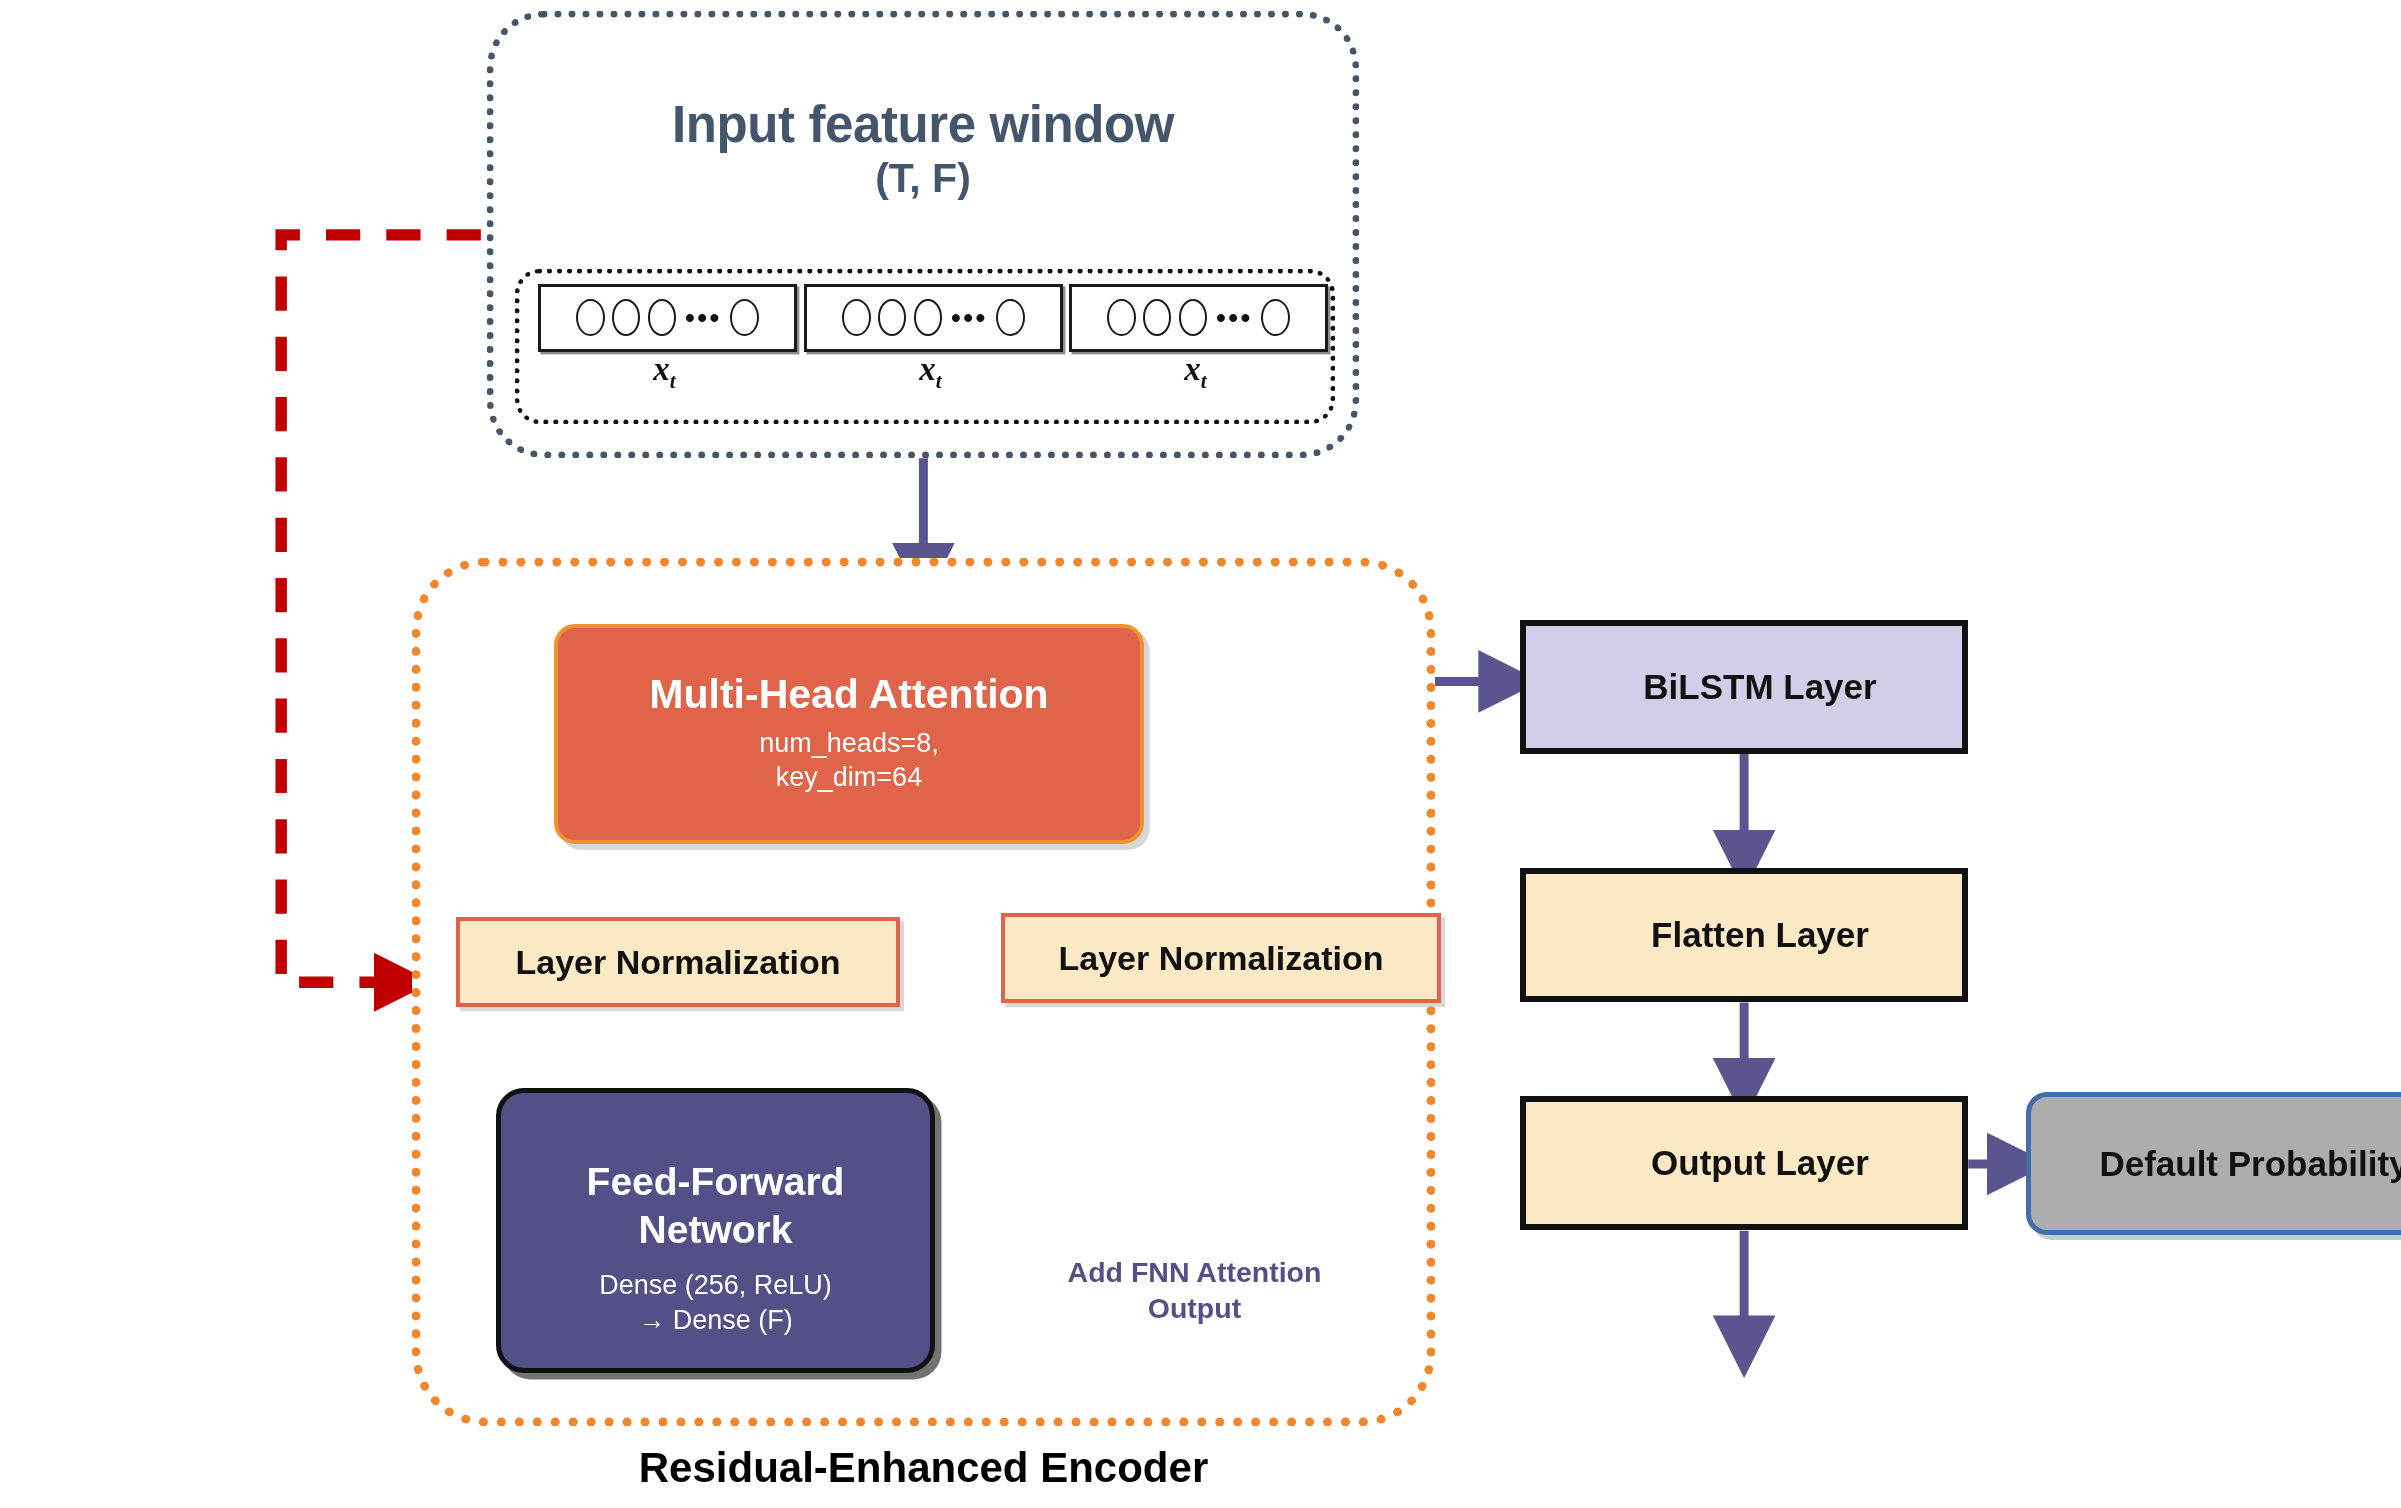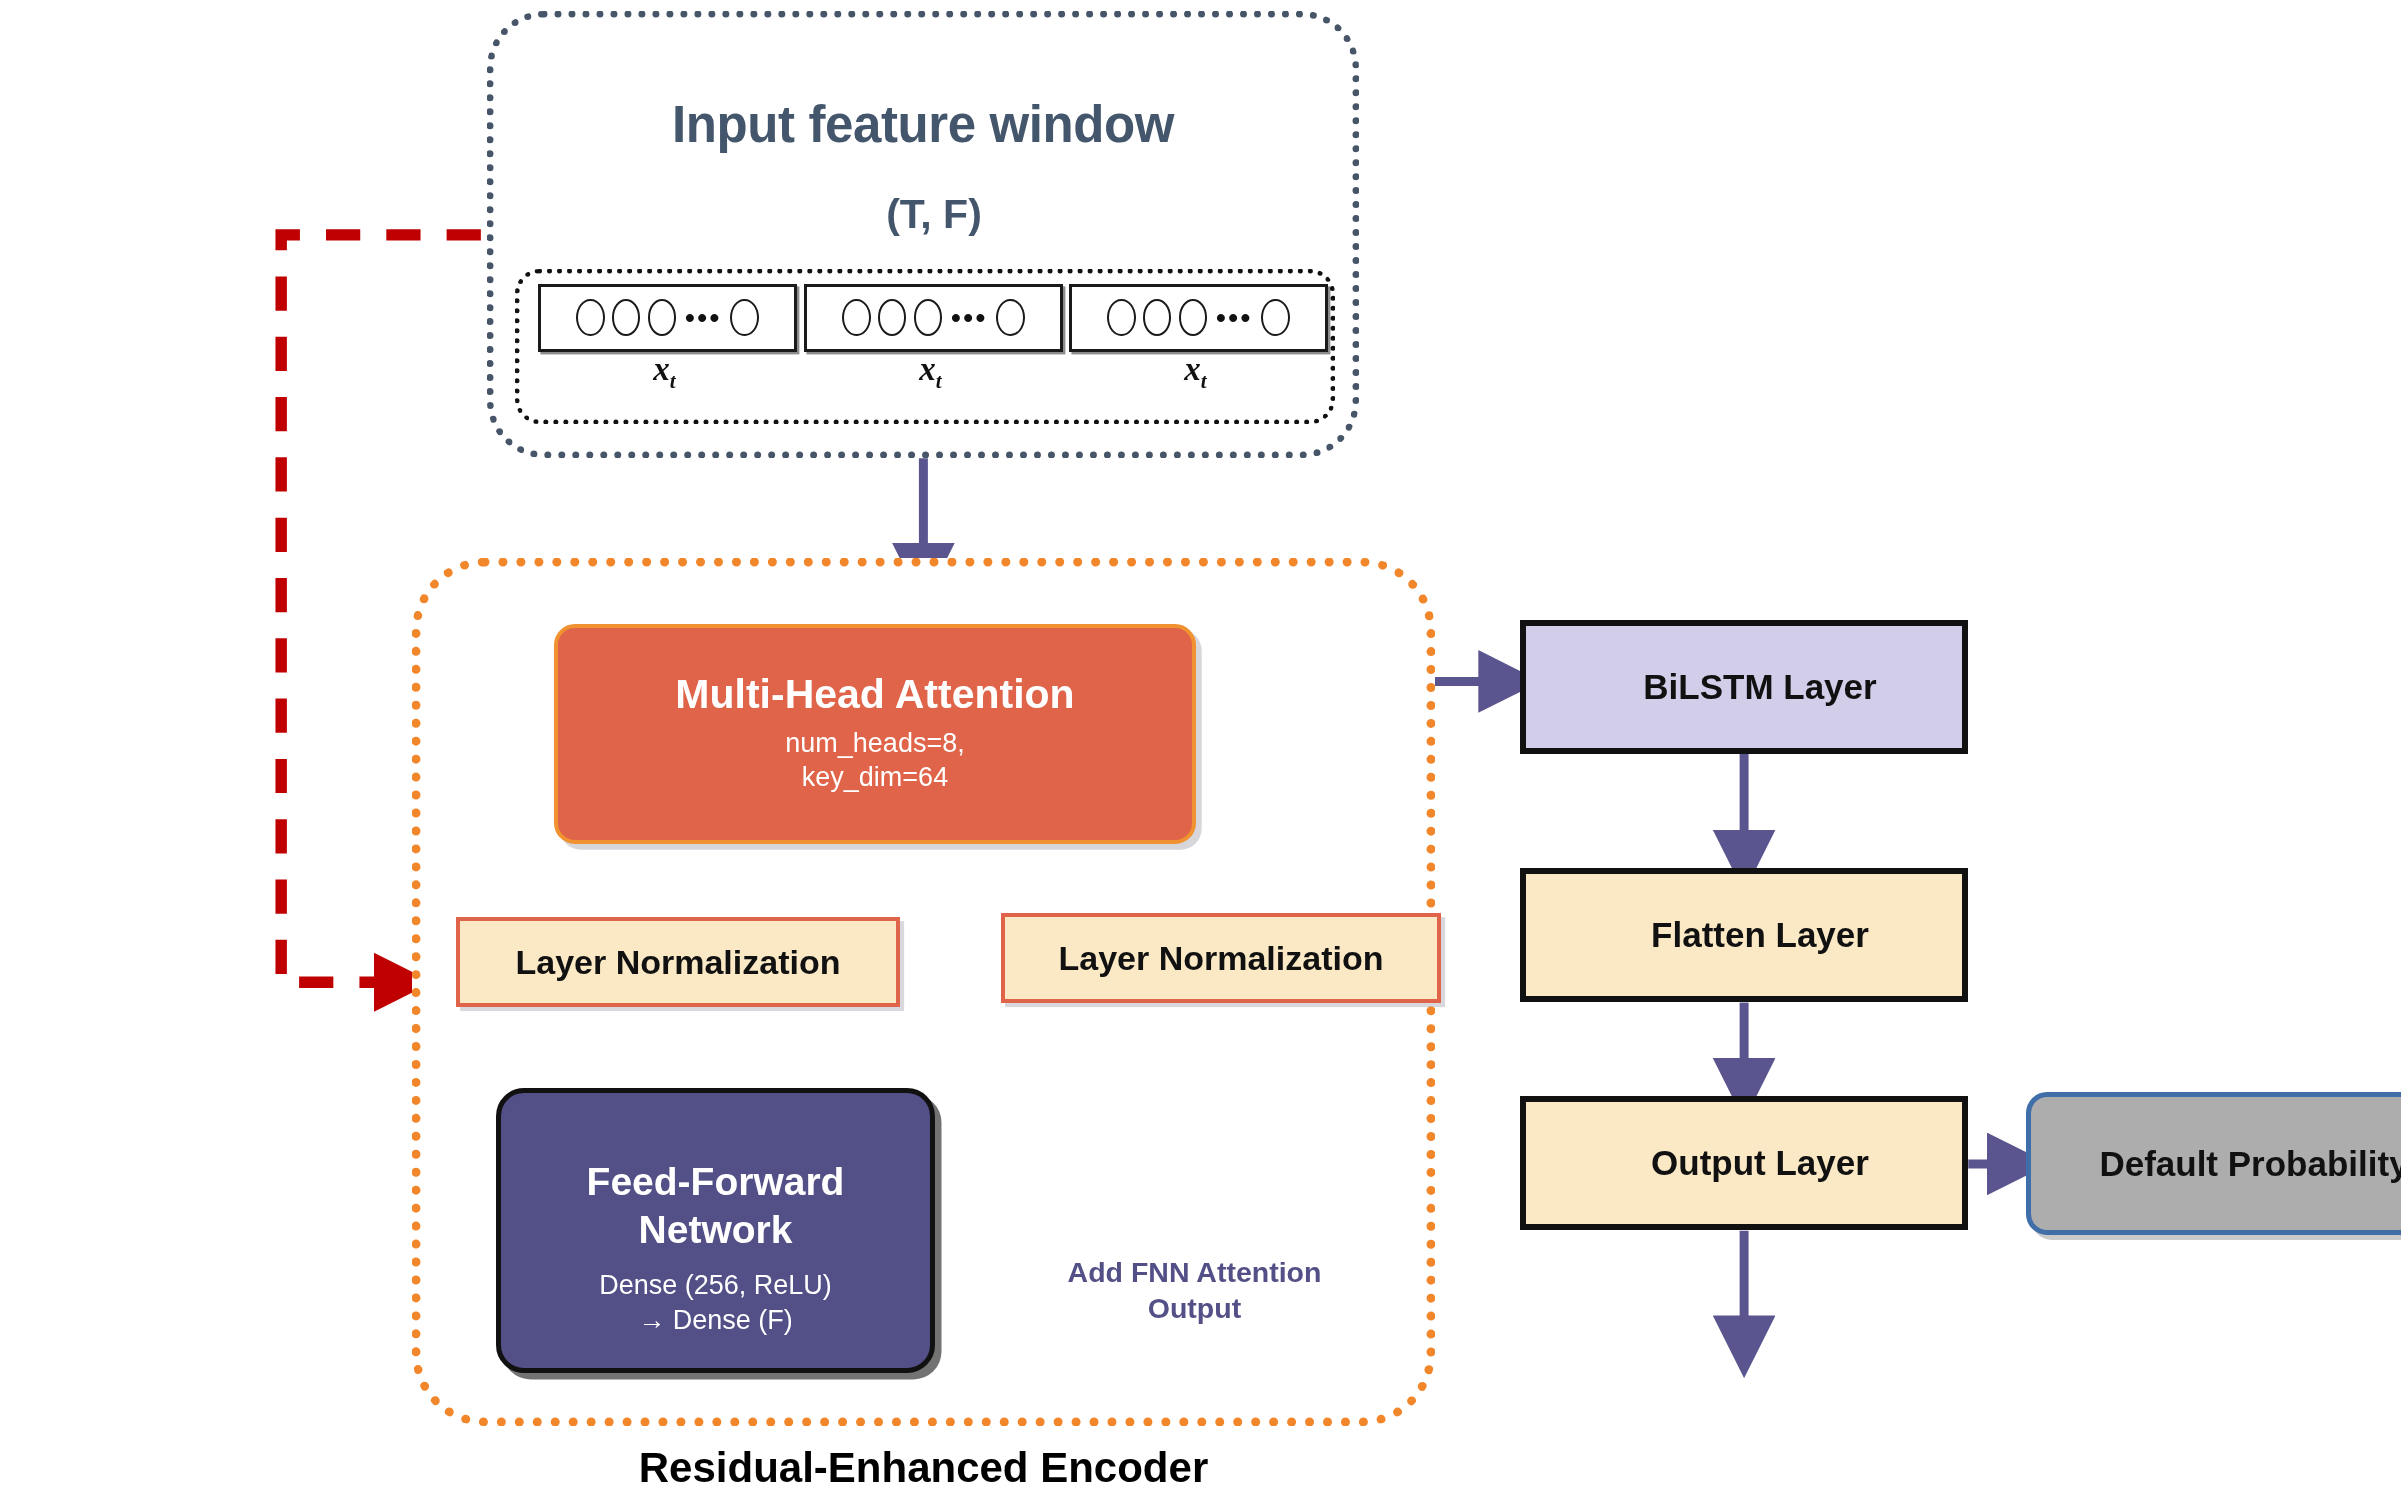--- a/index.html
+++ b/index.html
@@ -15,22 +15,22 @@
     border:7.3px dotted #475569; border-radius:57px;
     background:#ffffff;
   }
   #input-title{
     left:487px; top:55px; width:872px;
     text-align:center; font-size:51px; font-weight:bold; color:#44566C;
     letter-spacing:-0.4px;
     margin-top:40px;
   }
   #input-shape{
-    left:498px; top:155px; width:872px;
-    text-align:center; font-size:41px; font-weight:bold; color:#44566C;margin-top:36px;
+    left:487px; top:155px; width:872px;
+    text-align:center; font-size:41px; font-weight:bold; color:#44566C;
   }
   #xt-group{
     left:515px; top:269px; width:820px; height:155px;
     border:5.7px dotted #111111; border-radius:24.5px;
   }
   .xt-cell{ position:absolute; top:9.8px; width:253px; height:82px; }
   .xt-box{
     position:absolute; left:0; top:0; width:253px; height:62px;
     border:3.3px solid #1a1a1a; background:#ffffff;
     display:flex; align-items:center; justify-content:center; gap:7.3px;
@@ -50,21 +50,21 @@
     left:412px; top:558px; width:1023px; height:868px;
     border:9px dotted #F2862B; border-radius:73px; background:#ffffff;
   }
   #encoder-caption{
     left:412px; top:1444px; width:1023px; text-align:center;
     font-size:42px; font-weight:bold; color:#000;
   }
 
   
   #mha{
-    left:554px; top:624px; width:642px; height:220px;
+    left:554px; top:624px; width:590px; height:220px;
     background:#E06449; border:4.1px solid #F0922F; border-radius:21px;
     box-shadow:5.7px 5.7px 0 rgba(180,180,190,.55);
     display:flex; flex-direction:column; align-items:center; justify-content:center;
   }
   #mha .t1{font-size:41px;font-weight:bold;color:#fff;line-height:1.05;}
   #mha .t2{font-size:27px;color:#fff;line-height:1.25;margin-top:11.4px;text-align:center;}
 
   .lnorm{
     height:90px; background:#FBE9C6; border:4.9px solid #E06449;
     display:flex;align-items:center;justify-content:center;

